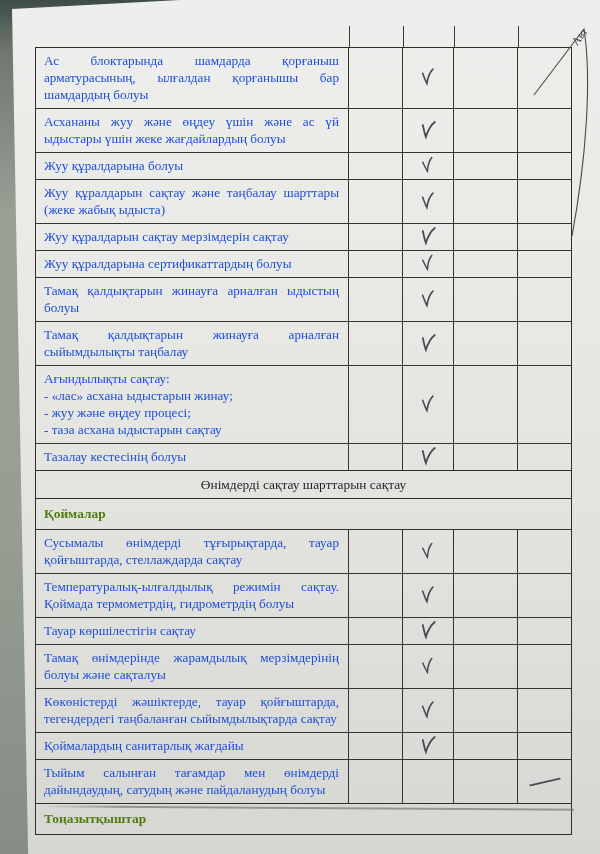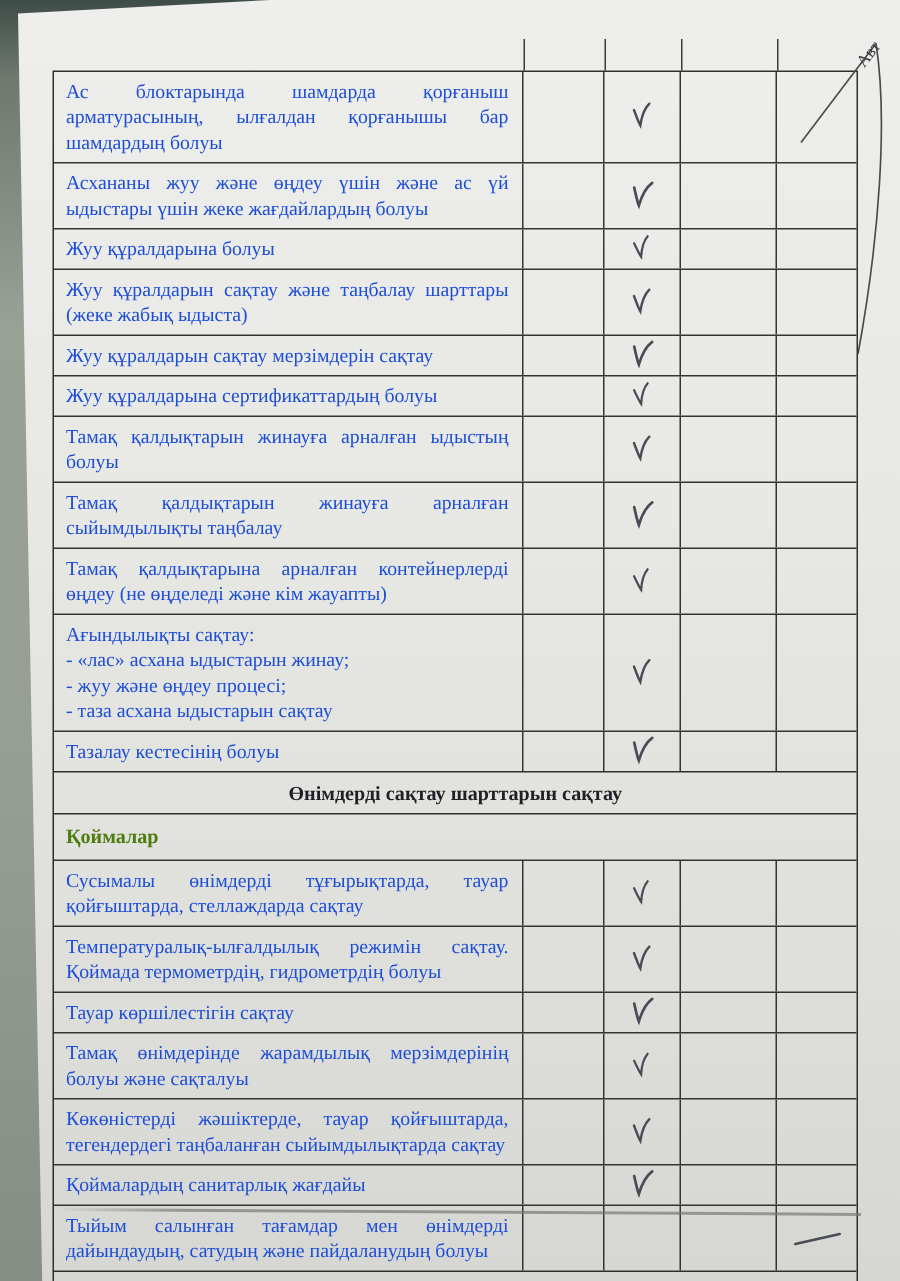--- a/index.html
+++ b/index.html
@@ -32,21 +32,21 @@
   }
   .cell:first-child{border-left:none;}
   .cell-text{
     display:block;
     padding:4px 9px 5px 8px;
     font-size:13.2px;line-height:17px;color:#1d4ed8;
     text-align:justify;white-space:pre-line;
   }
   .row-sect{display:block;border-top:1.6px solid #2e2f2b;}
   .sect-center{
-    text-align:center;font-weight:bold;font-size:13.4px;color:#1f2126;
+    text-align:center;font-weight:normal;font-size:13.4px;color:#1f2126;
     padding:5px 8px;line-height:17px;
   }
   .sect-left{
     text-align:left;font-weight:bold;font-size:13.4px;color:#4d7c0f;
     padding:6px 8px 7px 8px;line-height:17px;
   }
   .mark-check svg{display:block;}
   .m0{transform:rotate(-4deg);}
   .m1{transform:rotate(4deg) scale(1.12);}
   .m2{transform:rotate(-9deg) scale(0.92);}
@@ -177,33 +177,20 @@
   <span class="mark-check m1">
     <svg width="20" height="22" viewBox="0 0 20 22">
       <path d="M5 6 C6.5 11, 7.5 14.5, 8.5 16.5 C9.5 12, 12 5.5, 15.5 2.5" fill="none" stroke="#474c55" stroke-width="1.6" stroke-linecap="round"></path>
     </svg>
   </span>
 </div>
         <div class="cell"></div>
         <div class="cell"></div>
       </div>
       <div class="row">
-        <div class="cell cell-text">Тамақ қалдықтарына арналған контейнерлерді өңдеу (не өңделеді және кім жауапты)</div>
-        <div class="cell"></div>
-        <div class="cell">
-  <span class="mark-check m2">
-    <svg width="20" height="22" viewBox="0 0 20 22">
-      <path d="M5 6 C6.5 11, 7.5 14.5, 8.5 16.5 C9.5 12, 12 5.5, 15.5 2.5" fill="none" stroke="#474c55" stroke-width="1.6" stroke-linecap="round"></path>
-    </svg>
-  </span>
-</div>
-        <div class="cell"></div>
-        <div class="cell"></div>
-      </div>
-      <div class="row">
         <div class="cell cell-text">Ағындылықты сақтау:
 - «лас» асхана ыдыстарын жинау;
 - жуу және өңдеу процесі;
 - таза асхана ыдыстарын сақтау</div>
         <div class="cell"></div>
         <div class="cell">
   <span class="mark-check m0">
     <svg width="20" height="22" viewBox="0 0 20 22">
       <path d="M5 6 C6.5 11, 7.5 14.5, 8.5 16.5 C9.5 12, 12 5.5, 15.5 2.5" fill="none" stroke="#474c55" stroke-width="1.6" stroke-linecap="round"></path>
     </svg>

